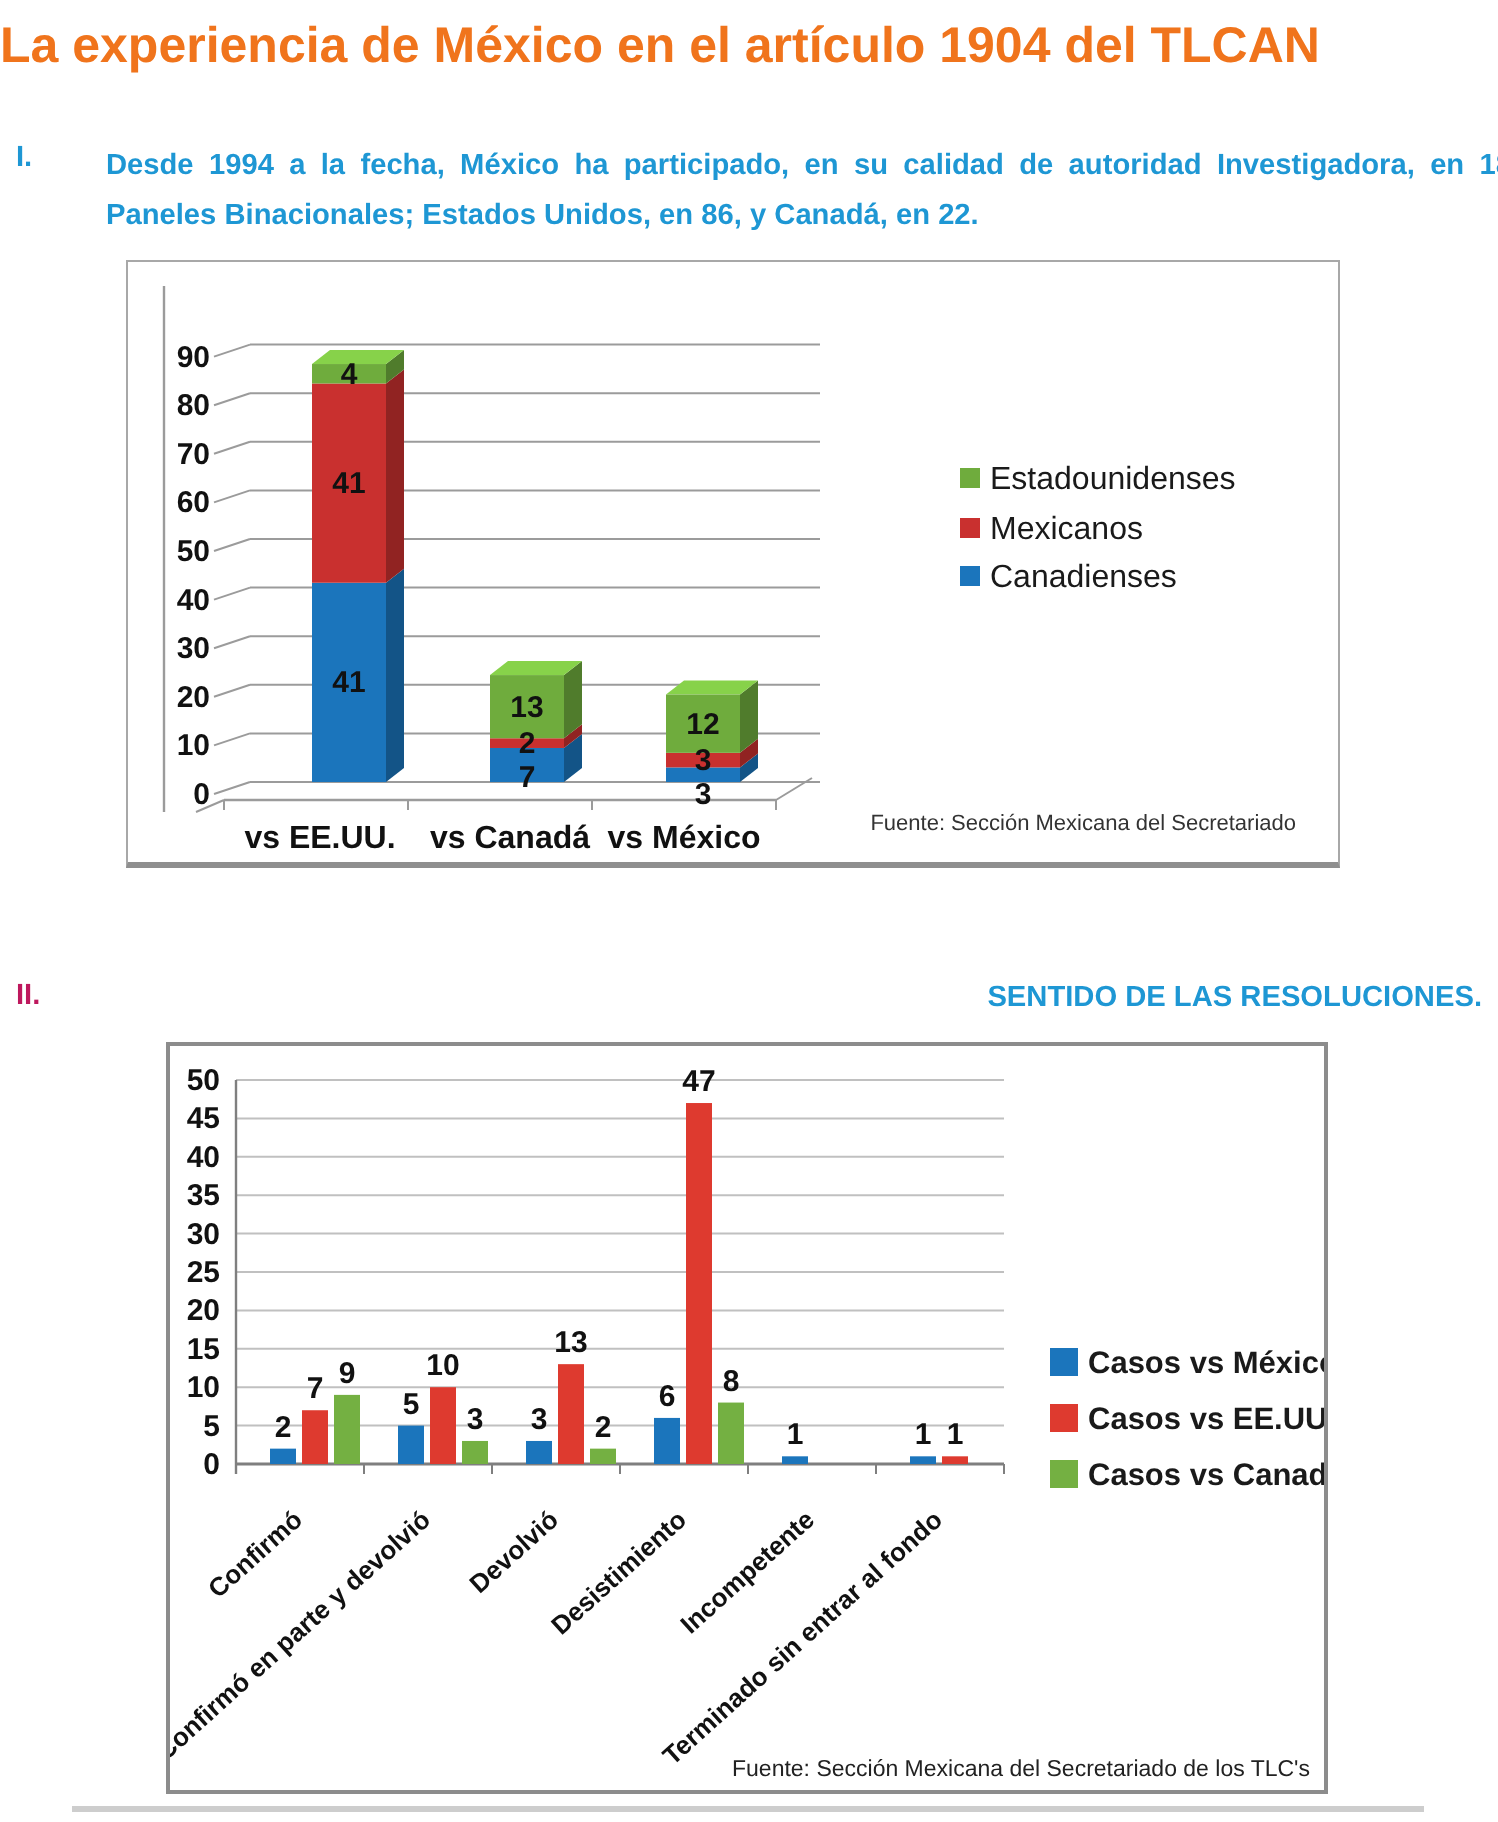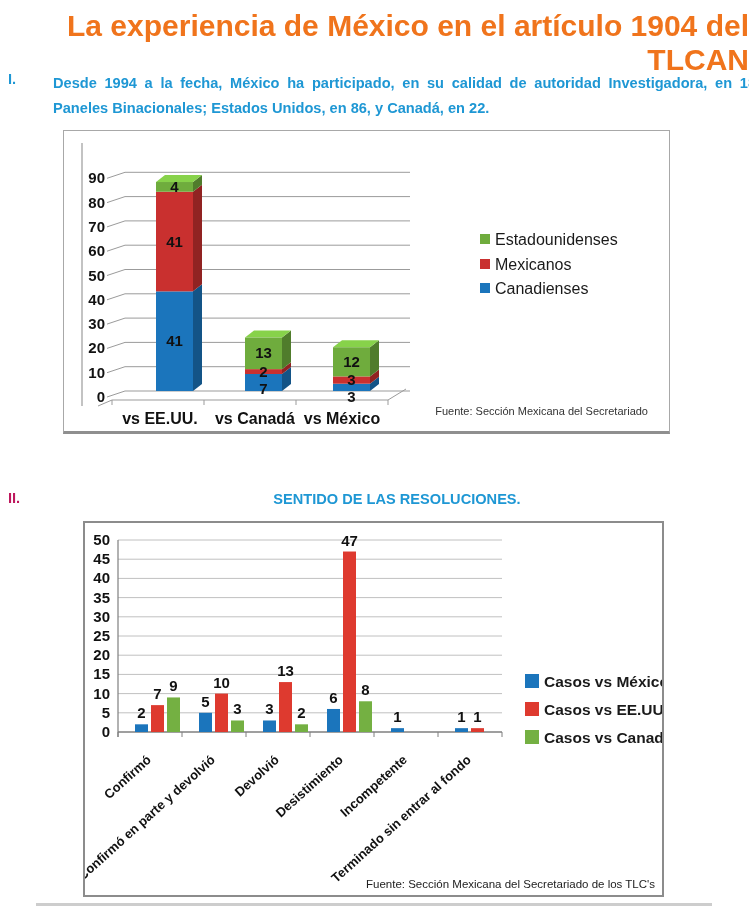--- a/index.html
+++ b/index.html
@@ -1,25 +1,25 @@
 <!DOCTYPE html>
 <html><head>
 <meta charset="utf-8">
 <style>
   * { margin:0; padding:0; box-sizing:border-box; }
   body { background:#ffffff; font-family:"Liberation Sans", sans-serif; }
   .page { position:relative; width:749px; height:911px; background:#ffffff; overflow:hidden; }
-  .title { position:absolute; top:9px; left:0; right:0; text-align:right;
-           font-size:30px; font-weight:bold; letter-spacing:0; }
+  .title { position:absolute; top:9px; left:0; right:0; text-align:left;
+           font-size:25px; font-weight:bold; letter-spacing:0; }
   .para { position:absolute; left:8px; right:8px; font-weight:bold; font-size:14.6px; }
   .sec1 { top:71px; }
   .sec2 { top:490px; }
   .marker { position:absolute; left:0; top:0; font-weight:bold; }
   .ptext { margin-left:45px; width:703px; text-align:justify; line-height:25px; }
-  .heading2 { text-align:center; width:auto; line-height:18px; }
+  .heading2 { text-align:right; width:auto; line-height:18px; }
   .chartbox { position:absolute; background:#ffffff; }
   .chart1 { left:63px; top:130px; width:607px; height:304px;
             border:1px solid #a8a8a8; border-bottom:3px solid #8f8f8f; }
   .chart2 { left:83px; top:521px; width:581px; height:376px; border:2px solid #8c8c8c; }
   svg text { font-family:"Liberation Sans", sans-serif; }
   .bottom-strip { position:absolute; left:36px; top:903px; width:676px; height:3px; background:#cdcdcd; }
 </style>
 </head>
 <body>
 

